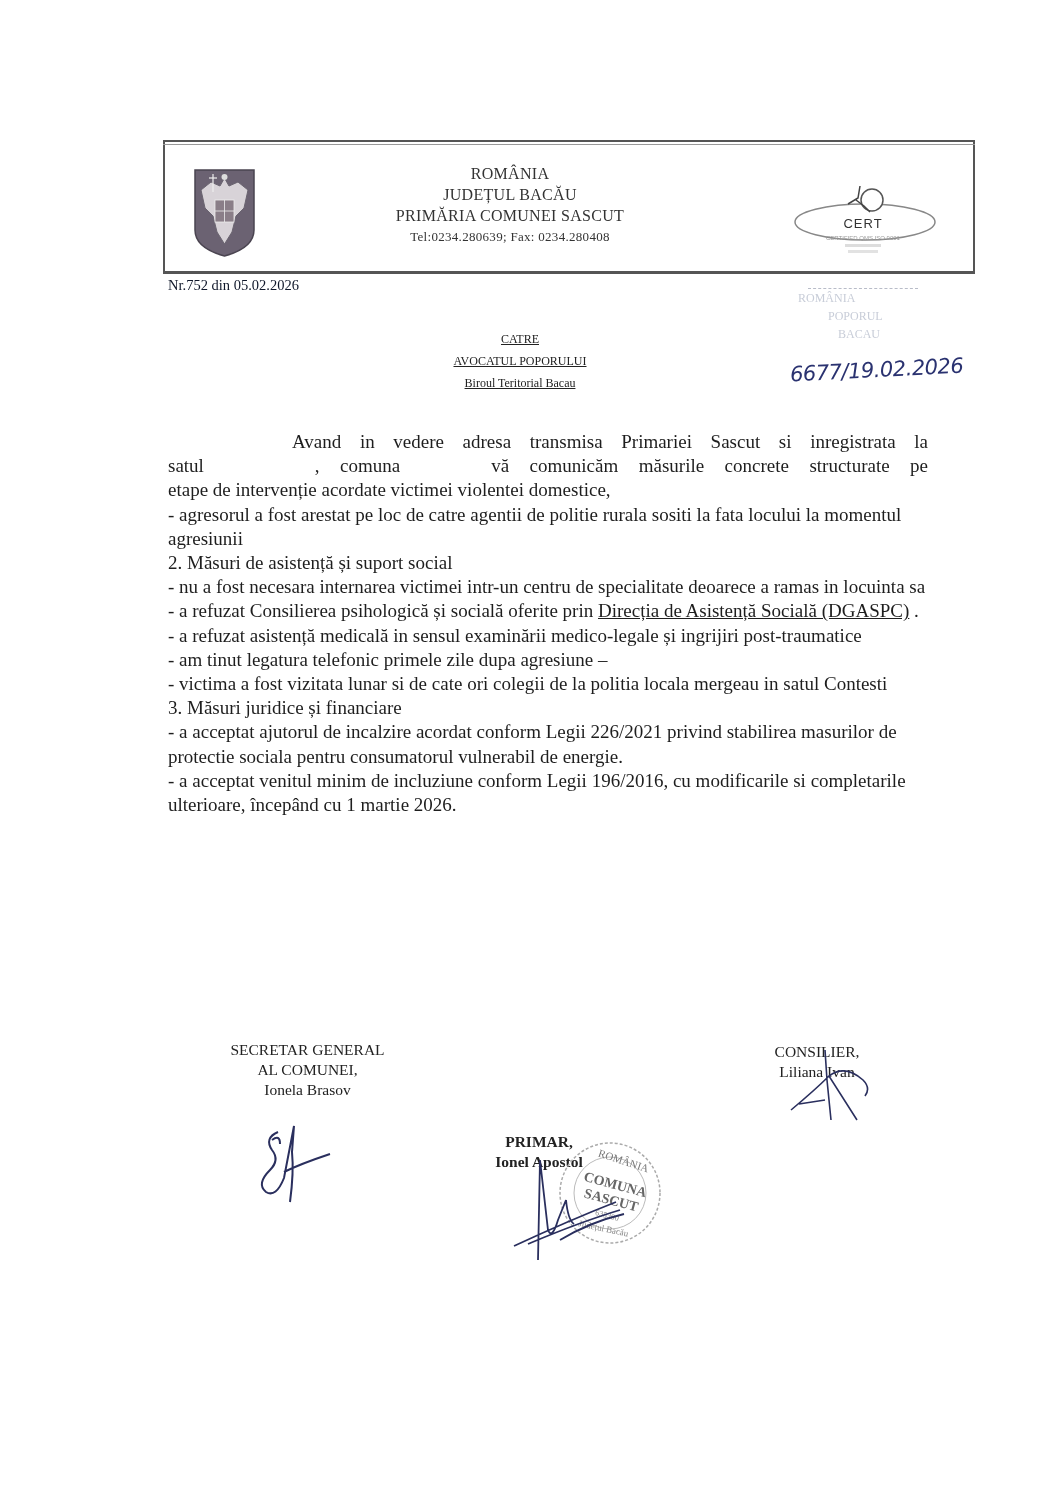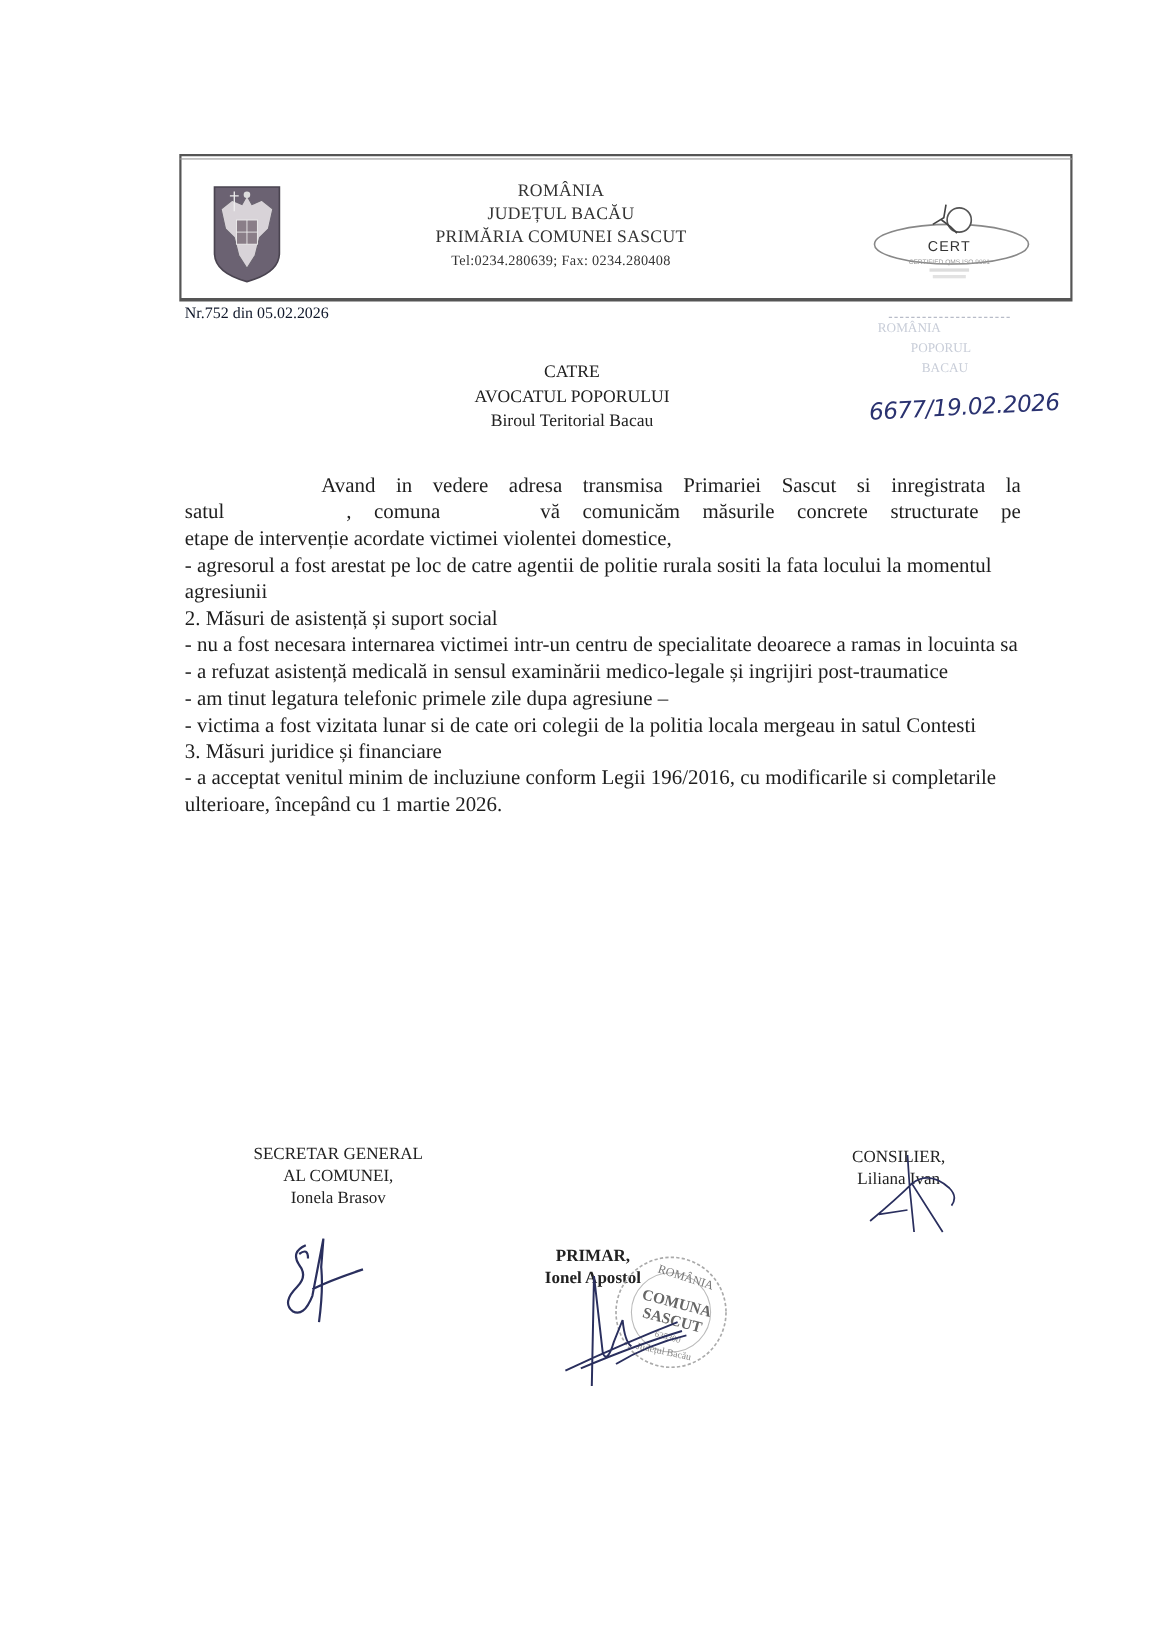--- a/index.html
+++ b/index.html
@@ -12,21 +12,21 @@
                   border-top: 1px solid #999; }
     .crest { left: 193px; top: 168px; width: 63px; height: 90px; }
     .header-text { left: 360px; top: 163px; width: 300px; text-align: center;
                    font-size: 16px; line-height: 21px; color: #333; letter-spacing: 0.3px; }
     .header-text .tel { font-size: 13px; }
     .cert-logo { left: 790px; top: 178px; width: 150px; height: 86px; }
     .regnum { left: 168px; top: 277px; font-size: 14.5px; color: #0f172a; }
     .stamp-faint { left: 788px; top: 288px; width: 140px; height: 72px; color: #c8cdd8;
                    font-size: 12px; line-height: 18px; }
     .addressee { left: 390px; top: 328px; width: 260px; text-align: center;
-                 font-size: 16px; line-height: 22px; color: #222; }
+                 font-size: 12px; line-height: 22px; color: #222; text-decoration: underline; }
     .handwritten { left: 790px; top: 358px; font-family: "DejaVu Sans", sans-serif; font-style: italic;
                    font-size: 21px; color: #2a3270; transform: rotate(-3deg); letter-spacing: -0.5px; }
     .body-text { left: 168px; top: 430px; width: 760px; font-size: 19px; line-height: 24.2px; color: #1e1e1e; }
     .body-text p { margin: 0; }
     .justify { text-align: justify; text-align-last: justify; }
     .indent { text-indent: 124px; }
     .u { text-decoration: underline; }
     .gap { display: inline-block; }
     .sig-block { text-align: center; font-size: 15.5px; line-height: 20px; color: #222; }
     .sig-left { left: 200px; top: 1040px; width: 215px; text-align: center; }
@@ -97,25 +97,29 @@
     <span>, comuna</span>
     <span class="gap" style="width:50px;"></span>
     <span>vă comunicăm măsurile concrete structurate pe</span>
   </p>
   <p>etape de intervenție acordate victimei violentei domestice,</p>
 
   <p>- agresorul a fost arestat pe loc de catre agentii de politie rurala sositi la fata locului la momentul agresiunii</p>
 
   <p>2. Măsuri de asistență și suport social</p>
   <p>- nu a fost necesara internarea victimei intr-un centru de specialitate deoarece a ramas in locuinta sa</p>
+  <p>
+    <span>- a refuzat Consilierea psihologică și socială oferite prin </span><span class="u">Direcția de Asistență Socială (DGASPC)</span><span> .</span>
+  </p>
   <p>- a refuzat asistență medicală in sensul examinării medico-legale și ingrijiri post-traumatice</p>
   <p>- am tinut legatura telefonic primele zile dupa agresiune –</p>
   <p>- victima a fost vizitata lunar si de cate ori colegii de la politia locala mergeau in satul Contesti</p>
 
   <p>3. Măsuri juridice și financiare</p>
+  <p>- a acceptat ajutorul de incalzire acordat conform Legii 226/2021 privind stabilirea masurilor  de protectie sociala pentru consumatorul  vulnerabil de energie.</p>
   <p>- a acceptat venitul minim de incluziune conform Legii 196/2016, cu modificarile si completarile ulterioare, începând cu 1 martie 2026.</p>
 </div>
 
 <div class="abs sig-block sig-left">
   <div>SECRETAR GENERAL</div>
   <div>AL COMUNEI,</div>
   <div>Ionela Brasov</div>
 </div>
 <div class="abs" style="left:250px; top:1112px;">
   <svg width="90" height="100" viewBox="0 0 90 100">

